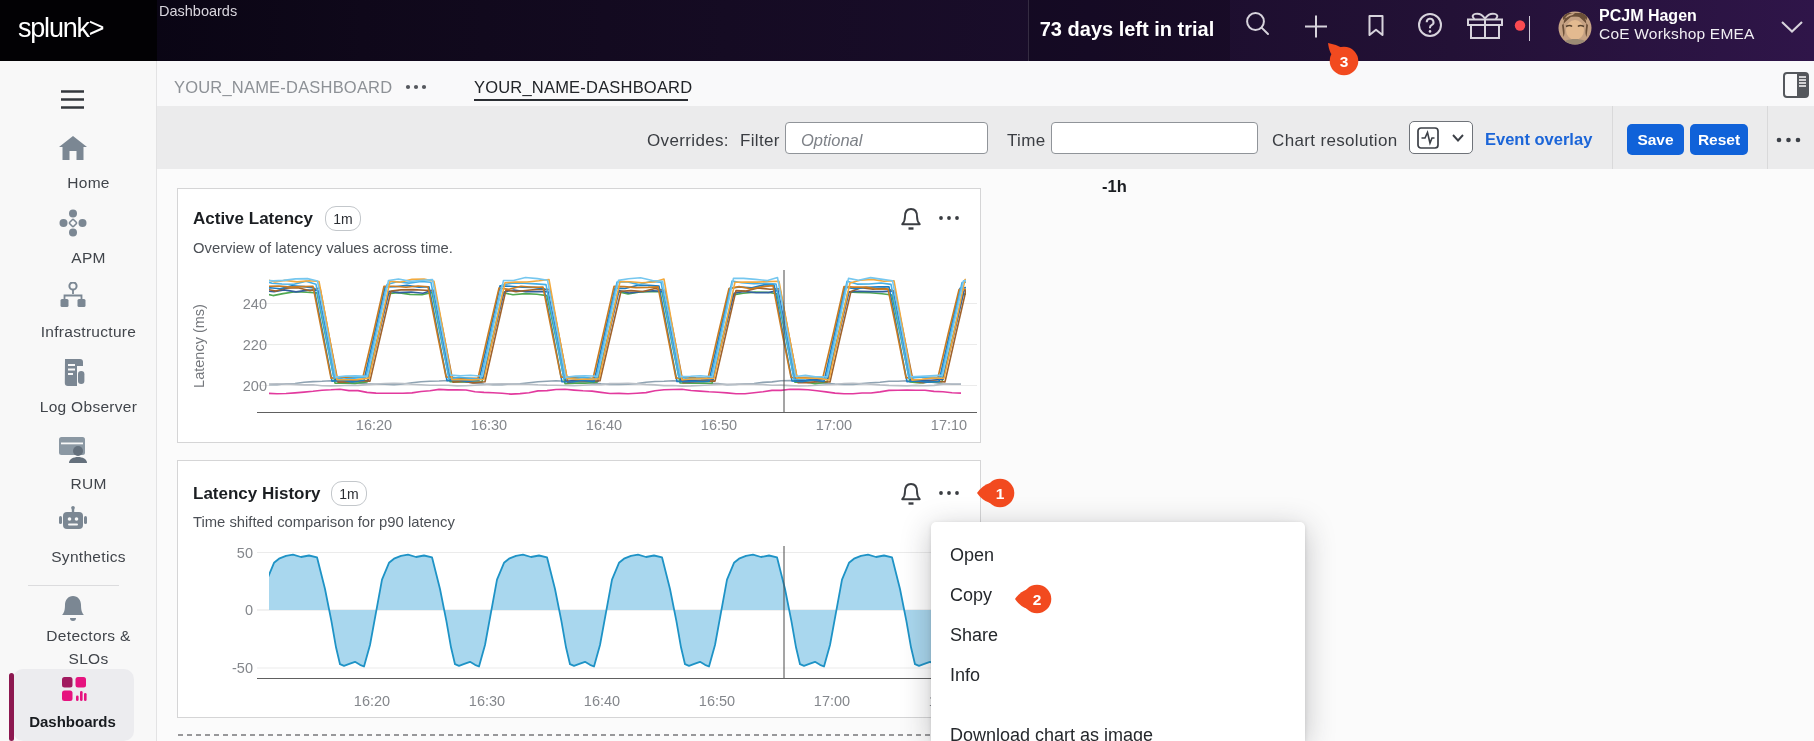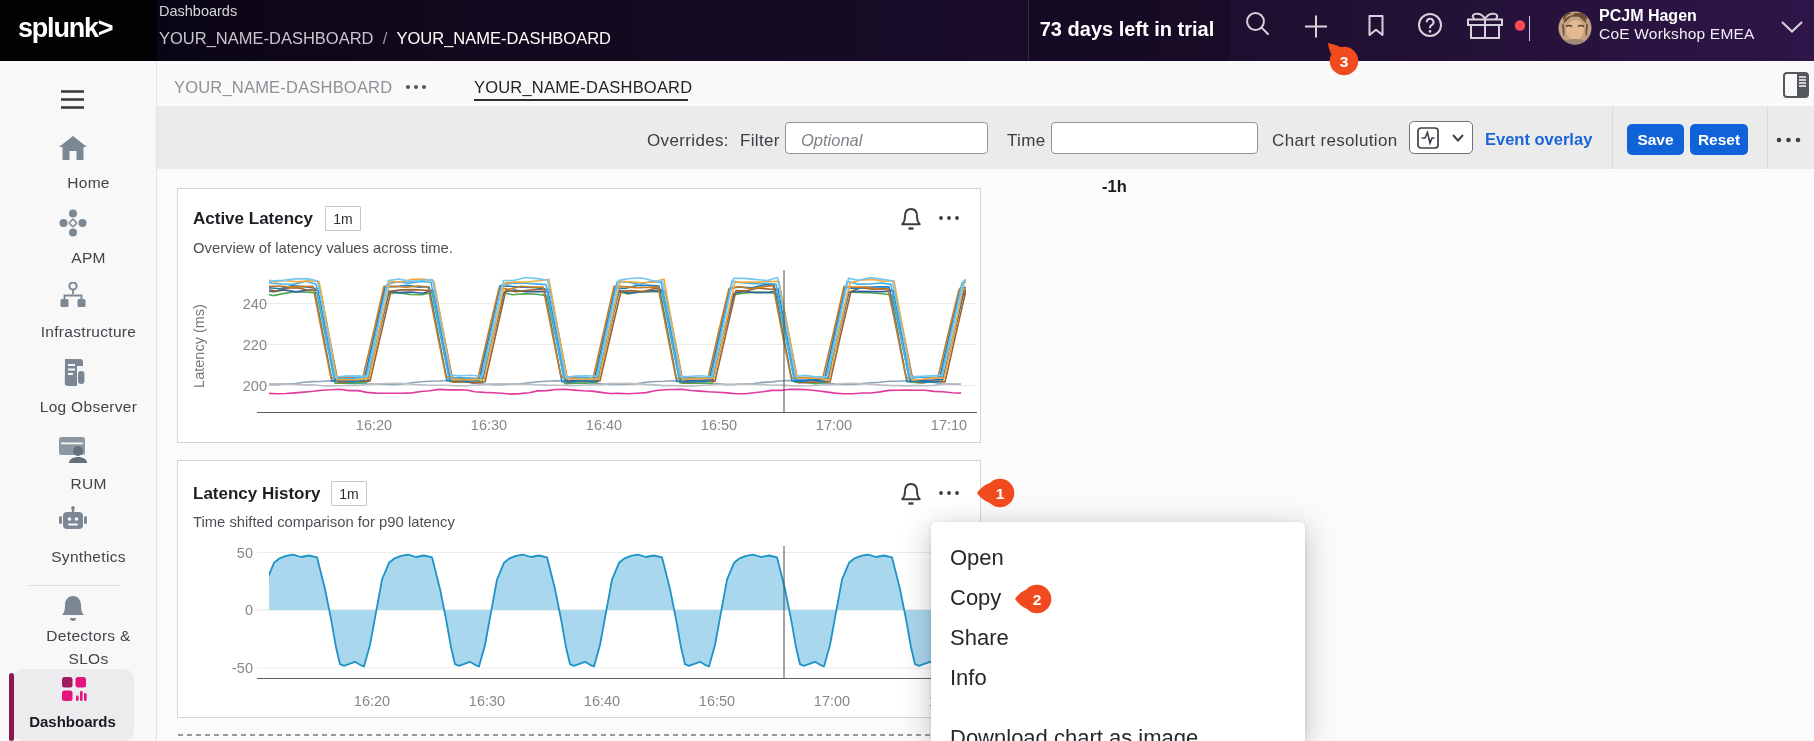--- a/index.html
+++ b/index.html
@@ -4,21 +4,21 @@
 *{margin:0;padding:0;box-sizing:border-box;}
 html,body{width:1814px;height:741px;overflow:hidden;background:#fff;
  font-family:"Liberation Sans",sans-serif;-webkit-font-smoothing:antialiased;}
 .abs{position:absolute;}
 #page{position:relative;width:1814px;height:741px;}
 
 
 #topbar{left:0;top:0;width:1814px;height:61px;
  background:linear-gradient(90deg,#060310 0%,#0f081a 20%,#150b23 40%,#1a0d2b 60%,#231136 80%,#2f1549 100%);}
 #logoblk{left:0;top:0;width:157px;height:61px;background:#020104;}
-#logo{left:18px;top:13px;font-size:27px;font-weight:700;color:#fff;letter-spacing:-1.2px;}
+#logo{left:18px;top:13px;font-size:27px;font-weight:400;color:#fff;letter-spacing:-1.2px;}
 #crumbsm{left:159px;top:3px;font-size:14.5px;color:#d8d5dd;}
 #crumb{left:159px;top:29px;font-size:16.5px;}
 #trialpan{left:1028px;top:0;width:202px;height:61px;background:rgba(0,0,0,.16);border-left:1px solid rgba(255,255,255,.14);}
 #trial{left:1026px;top:0;width:202px;height:61px;line-height:59px;text-align:center;font-size:20px;font-weight:700;color:#fff;}
 #tbdiv{left:1529px;top:16px;width:1px;height:25px;background:#cfc9d6;}
 #uname{left:1599px;top:7px;font-size:16px;font-weight:700;color:#fff;}
 #uorg{left:1599px;top:25px;font-size:15.5px;color:#f0eef3;letter-spacing:.2px;}
 
 
 #sidebar{left:0;top:61px;width:157px;height:680px;background:#f8f8f8;border-right:1px solid #e3e3e4;}
@@ -42,37 +42,36 @@
 .tbsep{top:106px;width:1px;height:63px;background:#d9d9da;z-index:2;}
 .btn{top:124px;height:31px;background:#1062d9;border-radius:5px;color:#fff;font-size:15.5px;
  font-weight:700;text-align:center;z-index:2;}
 
 
 #content{left:157px;top:169px;width:1657px;height:572px;background:#fbfbfb;}
 .card{background:#fff;border:1px solid #d5d5d6;z-index:5;}
 #card1{left:177px;top:188px;width:804px;height:255px;}
 #card2{left:177px;top:460px;width:804px;height:258px;}
 .ctitle{font-size:17px;font-weight:700;color:#1b1e22;}
-.cbadge{border:1px solid #c3c7cb;border-radius:1px;font-size:14px;color:#2b2e33;text-align:center;}
+.cbadge{border:1px solid #c3c7cb;border-radius:11px;font-size:14px;color:#2b2e33;text-align:center;}
 .csub{font-size:14.8px;color:#4c5056;}
 #dashed{left:178px;top:734px;width:1012px;height:2px;background:repeating-linear-gradient(90deg,#98989a 0 5px,transparent 5px 9px);z-index:6;}
 
 
 #menu{left:931px;top:522px;width:374px;height:219px;background:#fff;border-radius:5px 5px 0 0;
  box-shadow:0 6px 30px rgba(40,40,45,.28), 0 1px 4px rgba(0,0,0,.12);z-index:20;}
-.mi{left:950px;font-size:22px;color:#25282c;z-index:21;}
+.mi{left:950px;font-size:18px;color:#25282c;z-index:21;}
 </style></head>
 <body>
 <div id="page">
 
 <div id="topbar" class="abs"></div>
 <div id="logoblk" class="abs"></div>
 <div id="logo" class="abs">splunk<span style="letter-spacing:0">&gt;</span></div>
 <div id="crumbsm" class="abs">Dashboards</div>
-<div id="crumb" class="abs"><span style="color:#c9c5cf">YOUR_NAME-DASHBOARD</span><span style="color:#9d97a5">&nbsp; / &nbsp;</span><span style="color:#ffffff">YOUR_NAME-DASHBOARD</span></div>
 <div id="trialpan" class="abs"></div>
 <div id="trial" class="abs">73 days left in trial</div>
 
 <svg class="abs" style="left:1244px;top:12px" width="28" height="26" viewBox="0 0 28 26">
  <circle cx="11.5" cy="9.5" r="8.4" fill="none" stroke="#d7d3dc" stroke-width="2"></circle>
  <line x1="17.6" y1="15.6" x2="24" y2="22" stroke="#d7d3dc" stroke-width="2" stroke-linecap="round"></line>
 </svg>
 <svg class="abs" style="left:1303px;top:13px" width="26" height="26" viewBox="0 0 26 26">
  <path d="M13 2.5 V24.5 M2 13.5 H24" stroke="#d7d3dc" stroke-width="2" fill="none"></path>
 </svg>

